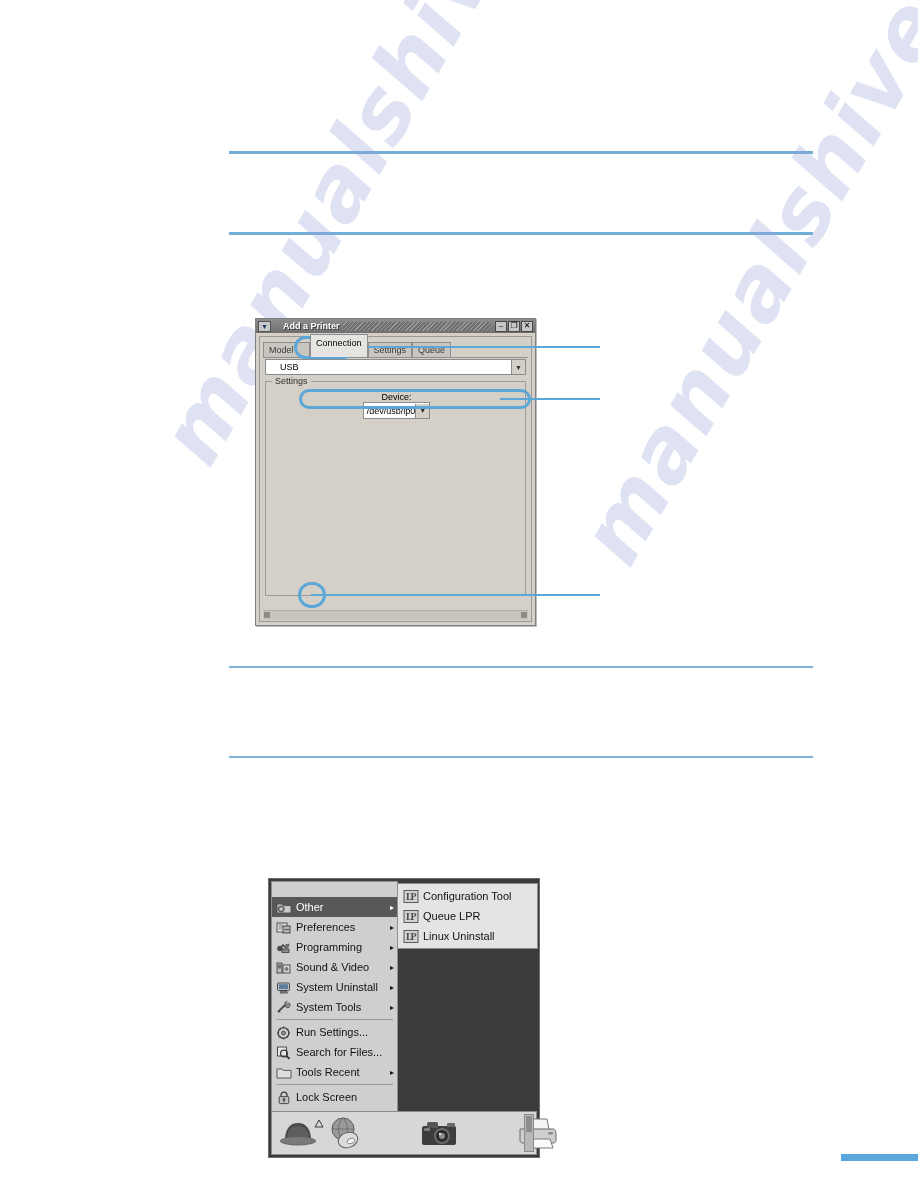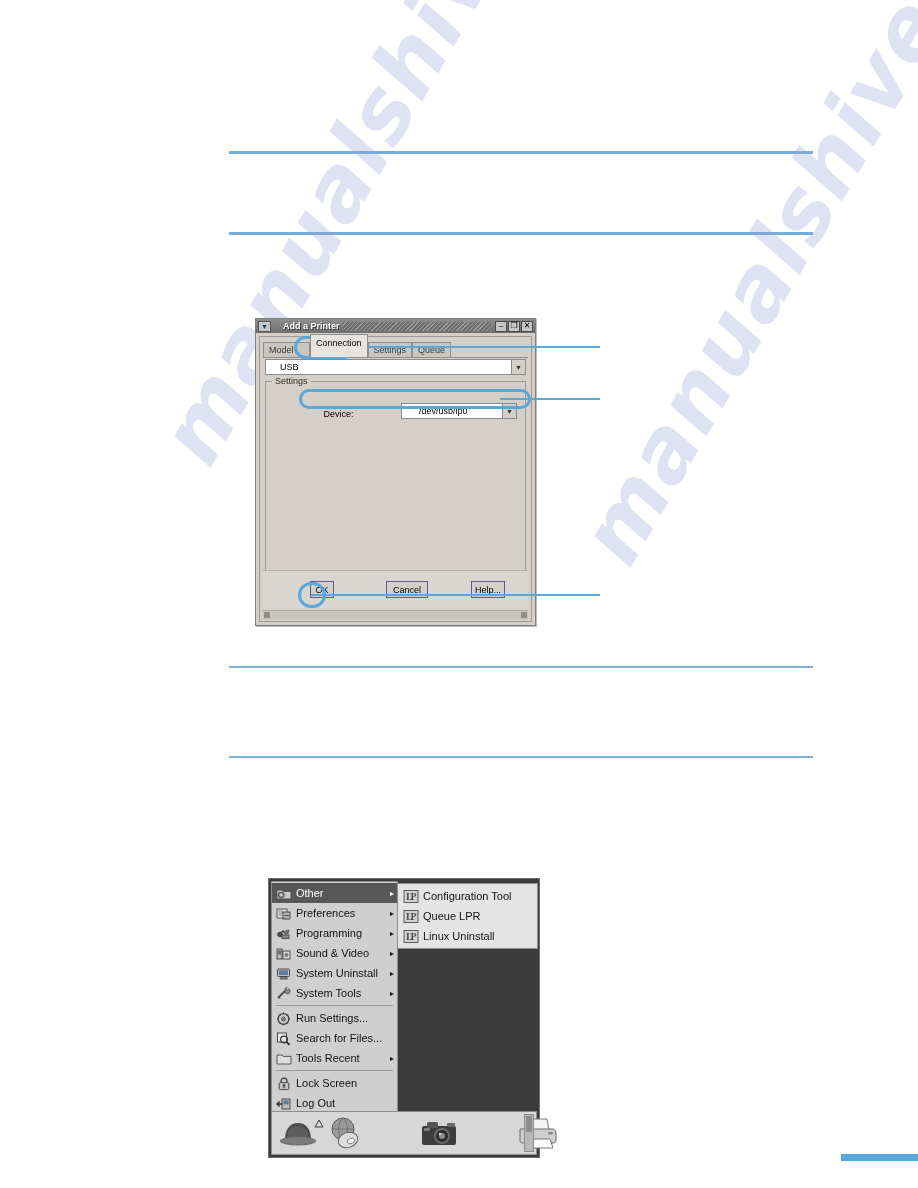--- a/index.html
+++ b/index.html
@@ -226,41 +226,42 @@
     padding: 0 3px;
     font-size: 9px;
     color: #2f2f2f;
   }
   .field-row {
     position: absolute;
     left: 10px; right: 8px;
     top: 10px;
     height: 27px;
     display: flex;
-    align-items: flex-end;
+    align-items: center;
+    flex-direction: column;
   }
   .field-label {
     width: 125px;
     text-align: center;
     font-size: 9px;
     color: #000;
   }
   .field-input {
     flex: 1;
     height: 16px;
     background: #ffffff;
     border: 1px solid #8b8b8b;
     box-sizing: border-box;
     display: flex;
     align-items: center;
   }
   .field-value {
     flex: 1;
     font-size: 9px;
-    padding-left: 17px;
+    padding-left: 3px;
   }
 
   .buttonbar {
     position: absolute;
     left: 3px; right: 3px;
     bottom: 12px;
     height: 38px;
     background: #d9d6d0;
     border-top: 1px solid #b5b2ac;
     display: flex;
@@ -314,21 +315,21 @@
     border: 1px solid #6d6d6d;
     box-sizing: border-box;
   }
   #main-menu {
     position: absolute;
     left: 2px; top: 2px;
     width: 127px;
     background: #cfcfcf;
     border: 1px solid #8f8f8f;
     box-sizing: border-box;
-    padding: 1px 0;
+    padding: 15px 0;
   }
   .menu-item {
     height: 20px;
     display: flex;
     align-items: center;
     padding: 0 3px;
     font-size: 11px;
     color: #121212;
     box-sizing: border-box;
   }
@@ -447,31 +448,20 @@
       <span class="group-label">Settings</span>
       <div class="field-row">
         <span class="field-label">Device:</span>
         <span class="field-input">
           <span class="field-value">/dev/usb/lp0</span>
           <span class="combo-arrow">▼</span>
         </span>
       </div>
     </div>
 
-    <div class="buttonbar">
-      <div class="dlg-btn" id="btn-ok">
-          <u>OK</u>
-        </div>
-      <div class="dlg-btn" id="btn-cancel">
-          <span>Cancel</span>
-        </div>
-      <div class="dlg-btn" id="btn-help">
-          <span>Help...</span>
-        </div>
-    </div>
 
     <div class="dlg-statusbar"></div>
   </div>
 </div>
 
 <div class="callout" id="callout-tab"></div>
 <div class="callout" id="callout-device"></div>
 <div class="callout" id="callout-ok"></div>
 <div class="hl-ellipse" id="hl-tab"></div>
 <div class="hl-ellipse" id="hl-device"></div>

